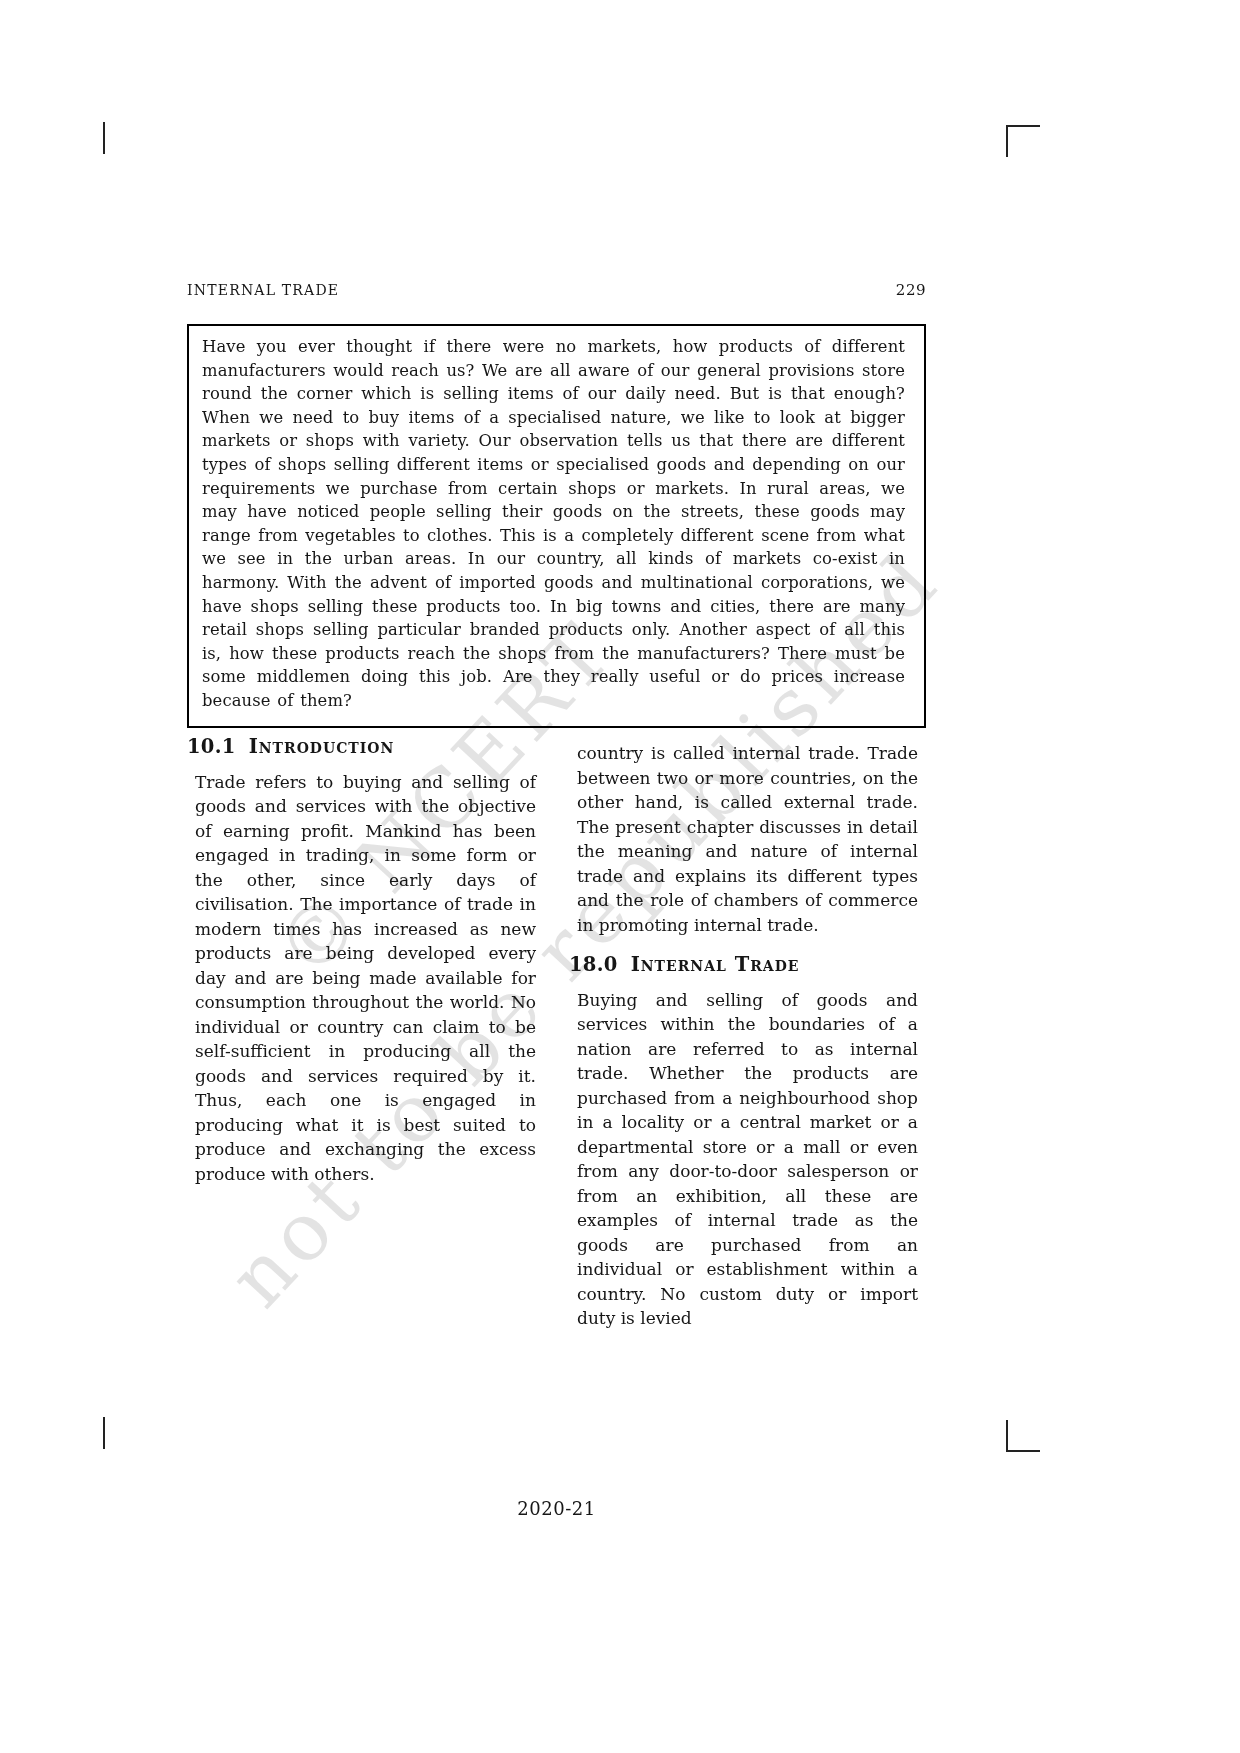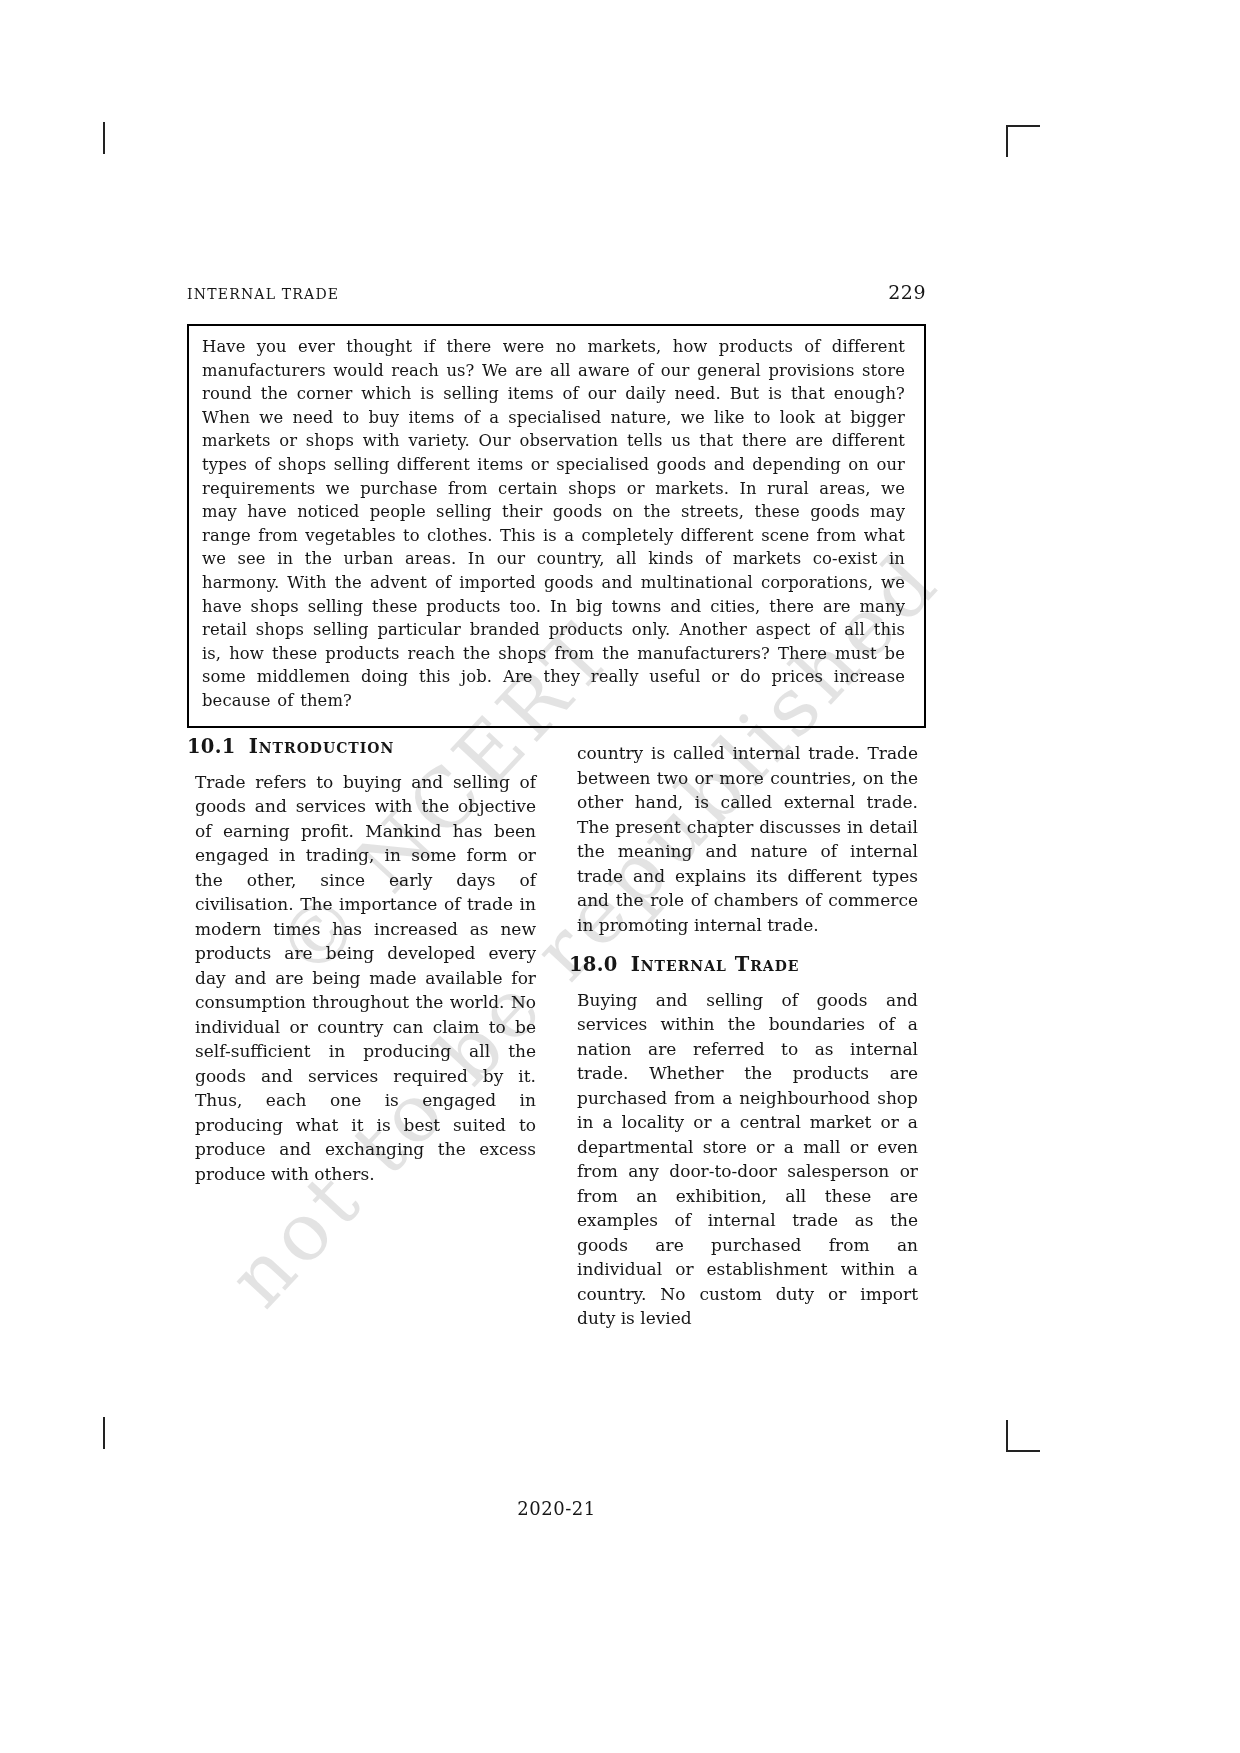--- a/index.html
+++ b/index.html
@@ -37,21 +37,21 @@
   }
 
   
   .content { position:absolute; left:187px; top:0; width:739px; z-index:2; }
 
   .page-header {
     position:absolute; top:281px; left:0; width:739px;
     display:flex; justify-content:space-between; align-items:baseline;
   }
   .running-title { font-size:14px; letter-spacing:1.2px; }
-  .page-number { font-size:19px; letter-spacing:0.5px; }
+  .page-number { font-size:15px; letter-spacing:0.5px; }
 
   .intro-box {
     position:absolute; top:324px; left:0; width:739px;
     border:2px solid #000;
     padding:9px 19px 13px 13px;
     font-size:16.4px; line-height:23.6px;
     text-align:justify; letter-spacing:0.1px; word-spacing:1.5px;
   }
 
   .columns {

